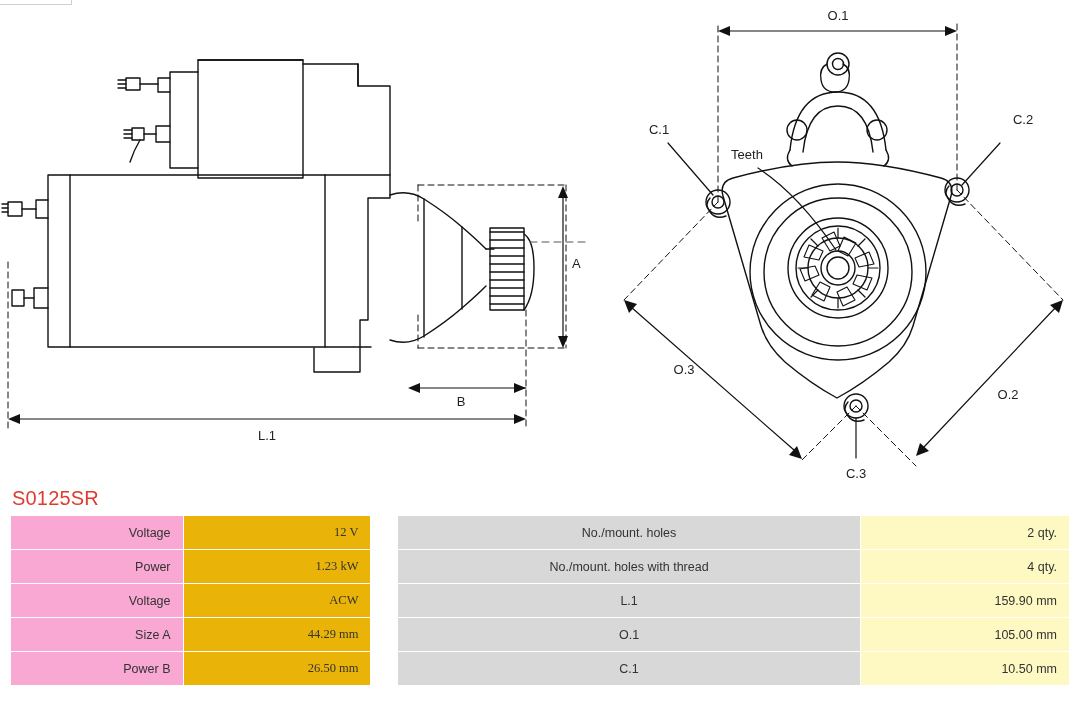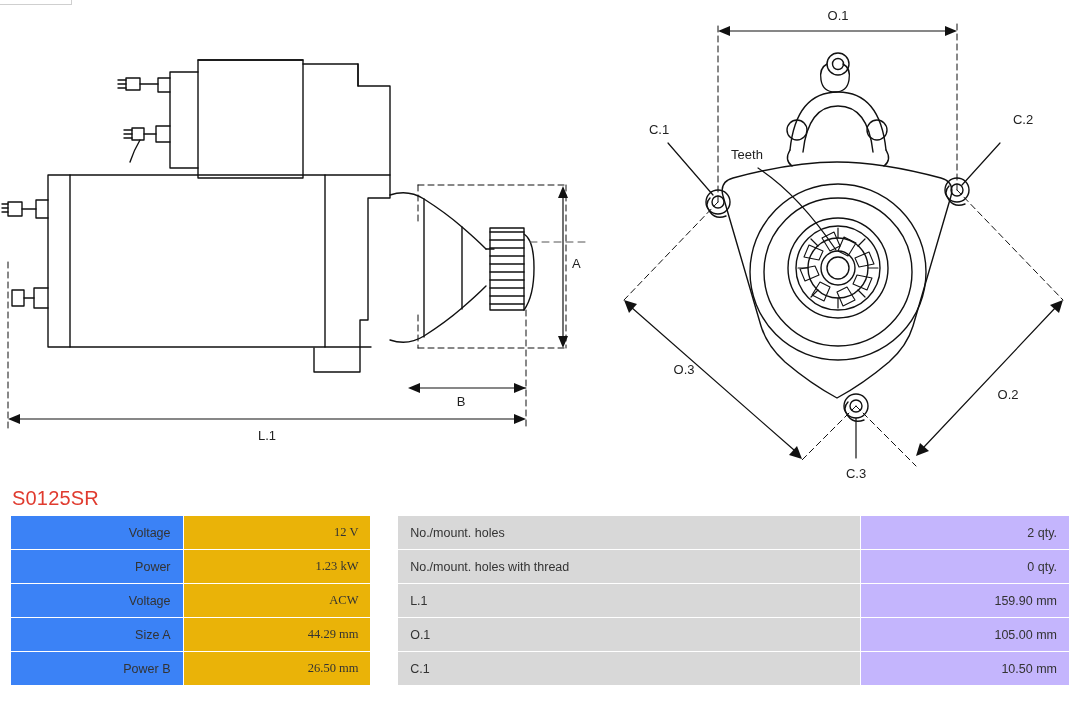--- a/index.html
+++ b/index.html
@@ -60,38 +60,38 @@
     font-size: 12.5px;
   }
   table.specs td {
     border: 1px solid #ffffff;
     height: 33px;
     padding: 0 12px;
     vertical-align: middle;
     color: #333;
   }
   td.lbl {
-    background: #3b82f6;
+    background: #f9a8d4;
     text-align: right;
     width: 165px;
     border-right: 2px solid #fff;
   }
   td.val {
     background: #eab308;
     text-align: right;
     width: 185px;
     font-family: Liberation Serif, serif;
   }
   td.lbl2 {
     background: #d8d8d8;
-    text-align: left;
+    text-align: center;
     width: 500px;
   }
   td.val2 {
-    background: #c4b5fd;
+    background: #fef9c3;
     text-align: right;
     width: 208px;
   }
   td.spacer {
     background: #ffffff;
     width: 2px;
     padding: 0;
     border: none;
   }
   text.dim {
@@ -289,21 +289,21 @@
         <td class="val">12 V</td>
         <td class="spacer"></td>
         <td class="lbl2">No./mount. holes</td>
         <td class="val2">2 qty.</td>
       </tr>
       <tr>
         <td class="lbl">Power</td>
         <td class="val">1.23 kW</td>
         <td class="spacer"></td>
         <td class="lbl2">No./mount. holes with thread</td>
-        <td class="val2">0 qty.</td>
+        <td class="val2">4 qty.</td>
       </tr>
       <tr>
         <td class="lbl">Voltage</td>
         <td class="val">ACW</td>
         <td class="spacer"></td>
         <td class="lbl2">L.1</td>
         <td class="val2">159.90 mm</td>
       </tr>
       <tr>
         <td class="lbl">Size A</td>

